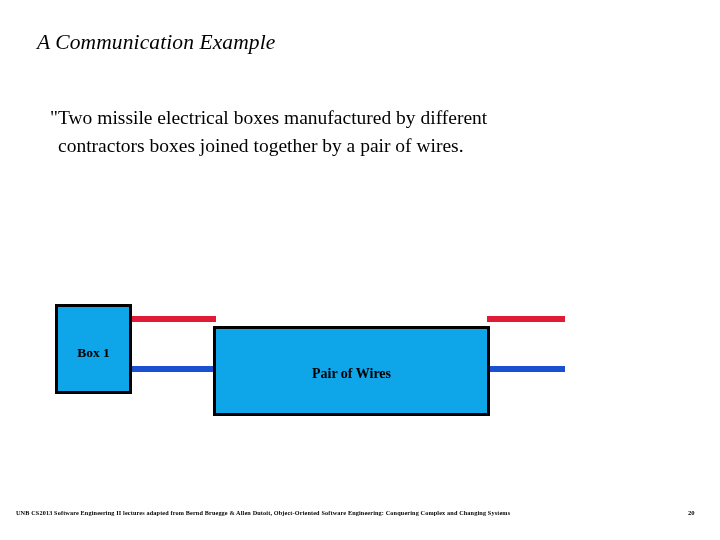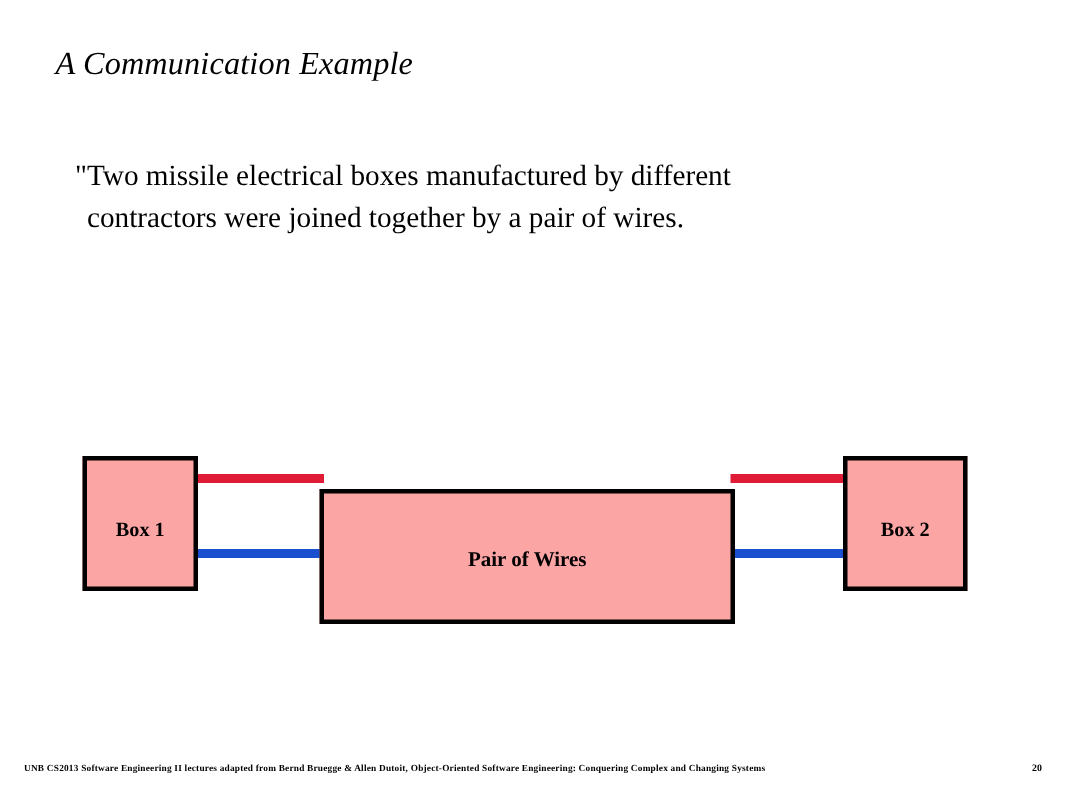--- a/index.html
+++ b/index.html
@@ -65,21 +65,21 @@
   .diagram {
     position: absolute;
     left: 0;
     top: 0;
     width: 720px;
     height: 540px;
   }
   .box {
     position: absolute;
     box-sizing: border-box;
-    background: #fca5a5;
+    background: #0ea5e9;
     border: 3px solid #000000;
     z-index: 3;
   }
   .box-label {
     position: absolute;
     left: 0;
     right: 0;
     text-align: center;
     font-family: "Liberation Serif", "DejaVu Serif", serif;
     font-weight: bold;
@@ -153,41 +153,38 @@
 </head>
 <body>
 
 <div class="slide">
 
   <div class="slide-title">A Communication Example</div>
 
   <div class="body-block">
     <div class="body-text">
       <span>"Two missile electrical boxes manufactured by different</span>
-      <span class="cont">contractors were joined together by a pair of wires.</span>
+      <span class="cont">contractors boxes joined together by a pair of wires.</span>
     </div>
   </div>
 
   <div class="diagram">
 
     <div class="wire wire-red" id="wire-red-left"></div>
     <div class="wire wire-blue" id="wire-blue-left"></div>
     <div class="wire wire-red" id="wire-red-right"></div>
     <div class="wire wire-blue" id="wire-blue-right"></div>
 
     <div class="box" id="box-1">
       <div class="box-label" style="top:38px;">Box 1</div>
     </div>
 
     <div class="box" id="box-mid">
       <div class="box-label mid-label" style="top:37px;">Pair of Wires</div>
     </div>
 
-    <div class="box" id="box-2">
-      <div class="box-label" style="top:38px;">Box 2</div>
-    </div>
 
   </div>
 
   <div class="footer-note">UNB CS2013 Software Engineering II lectures adapted from Bernd Bruegge &amp; Allen Dutoit, Object-Oriented Software Engineering: Conquering Complex and Changing Systems</div>
   <div class="footer-page">20</div>
 
 </div>
 
 </body></html>

